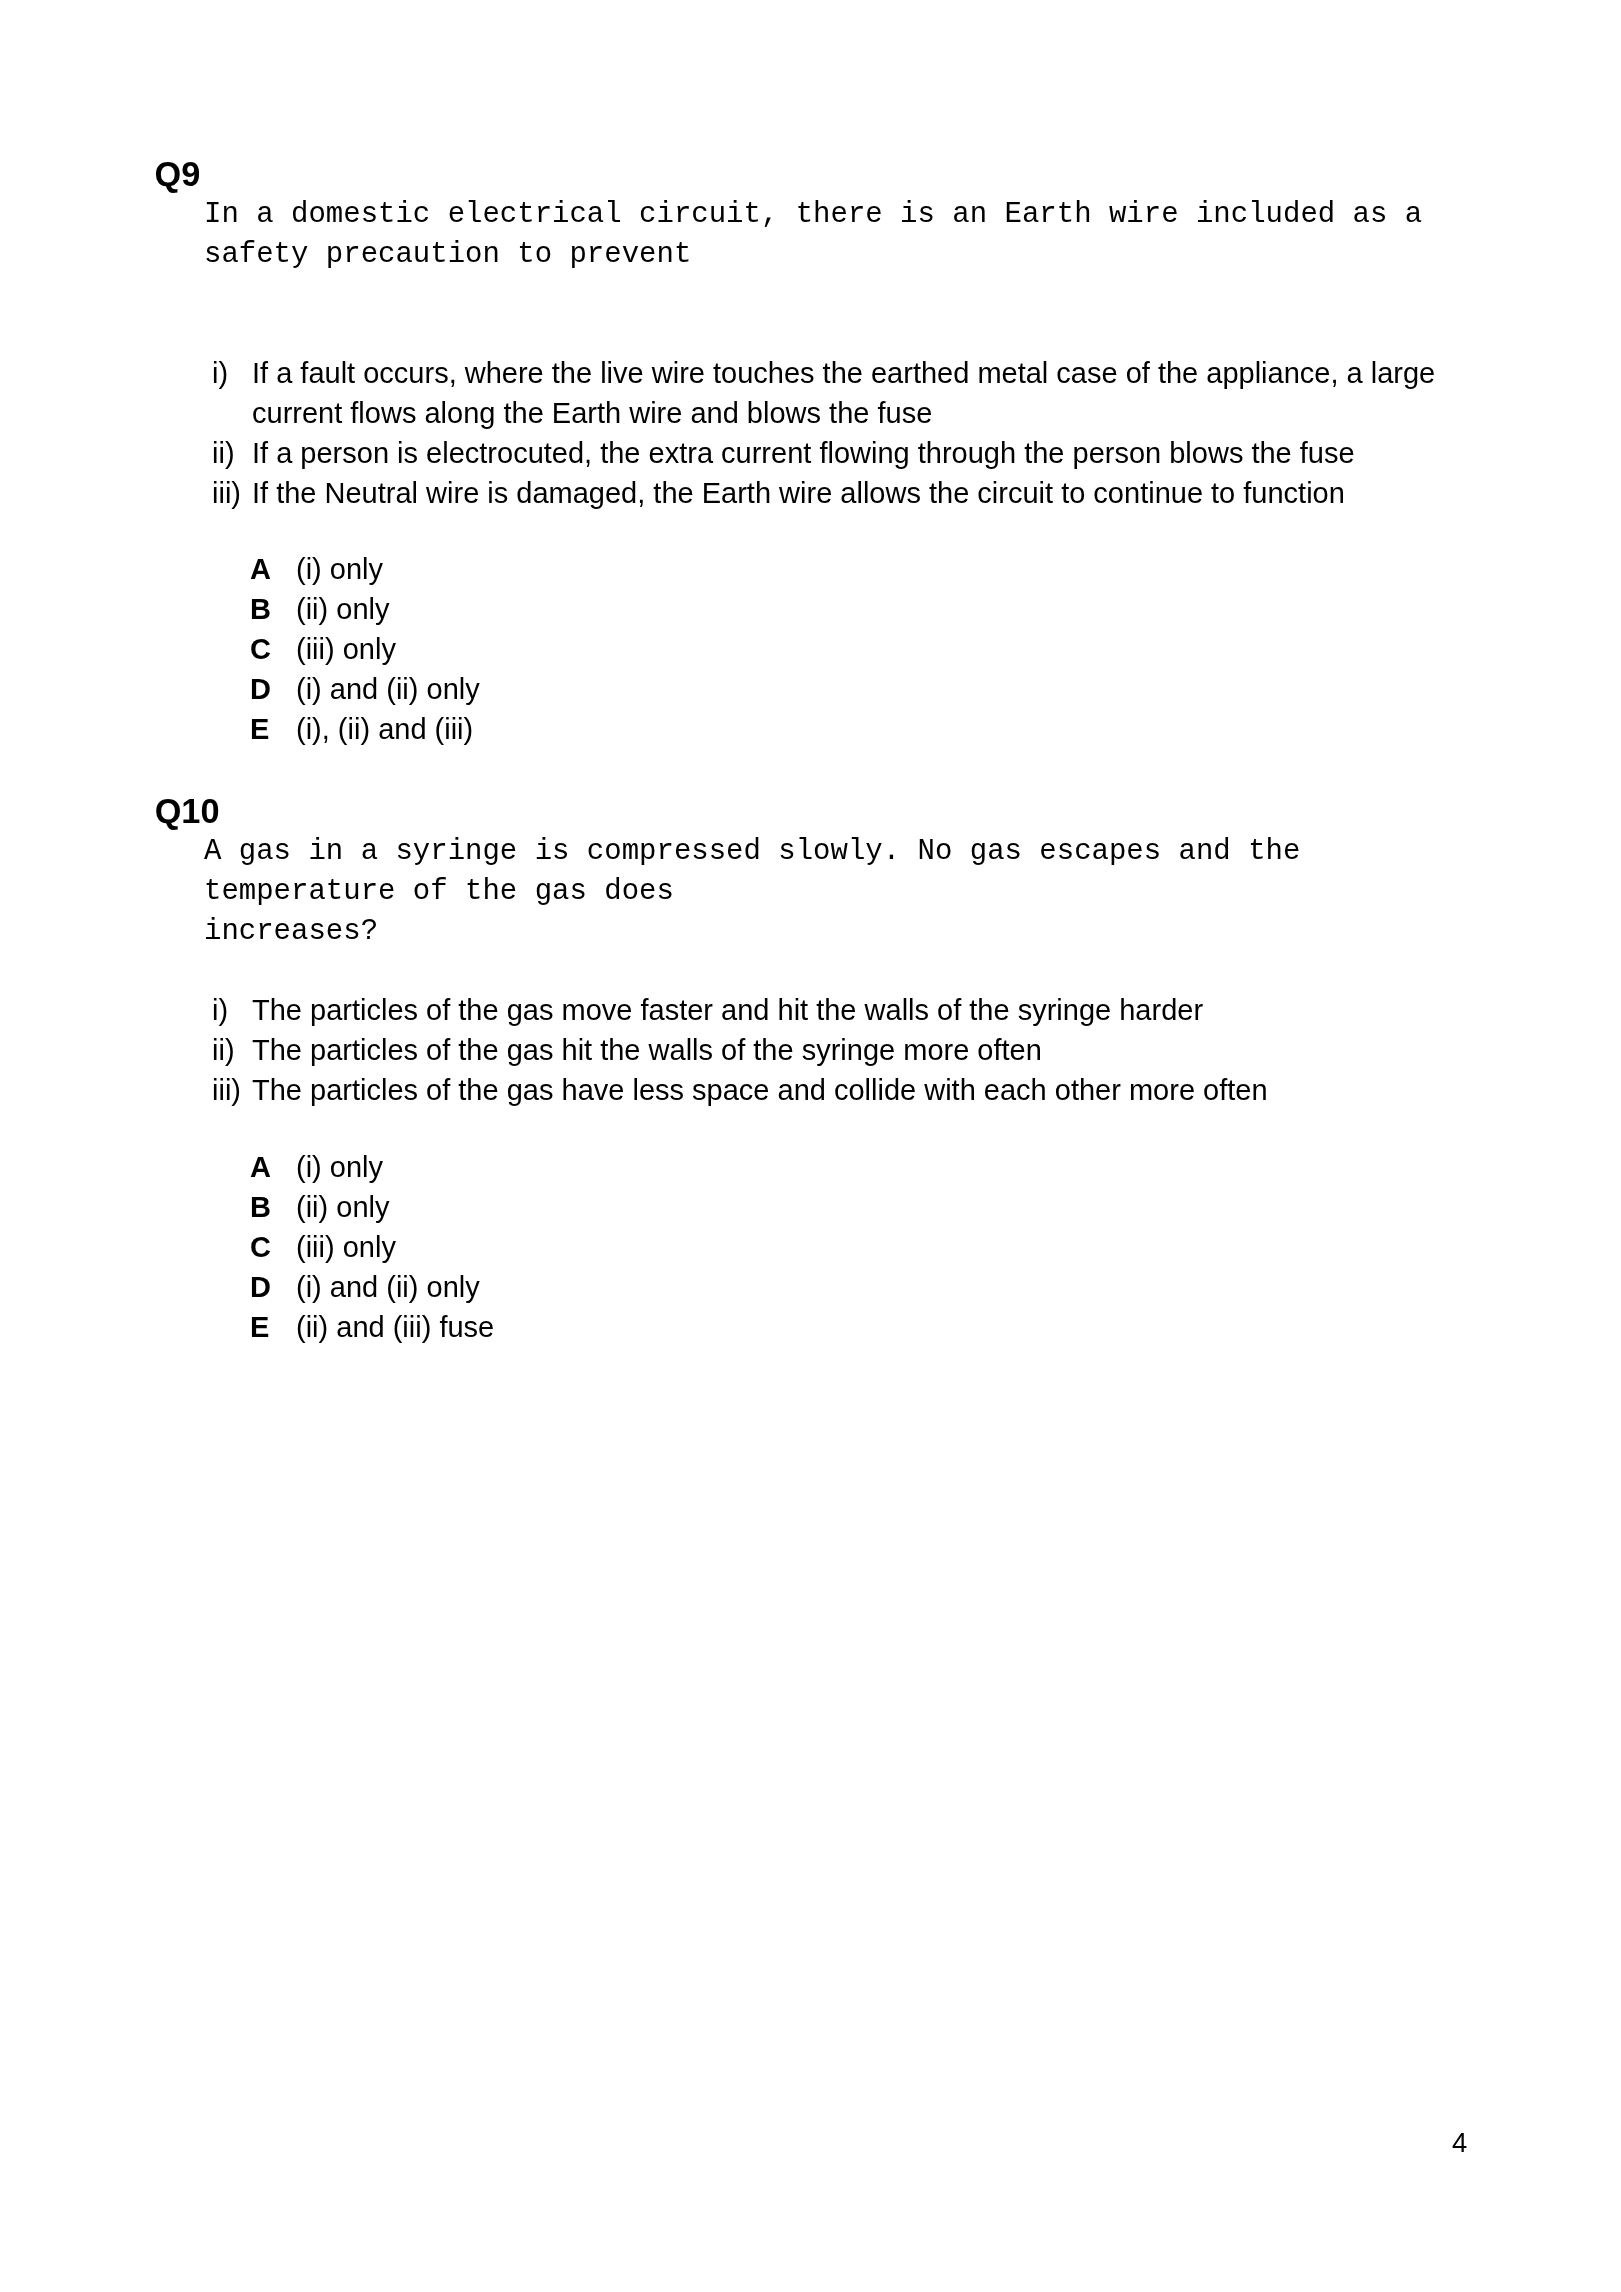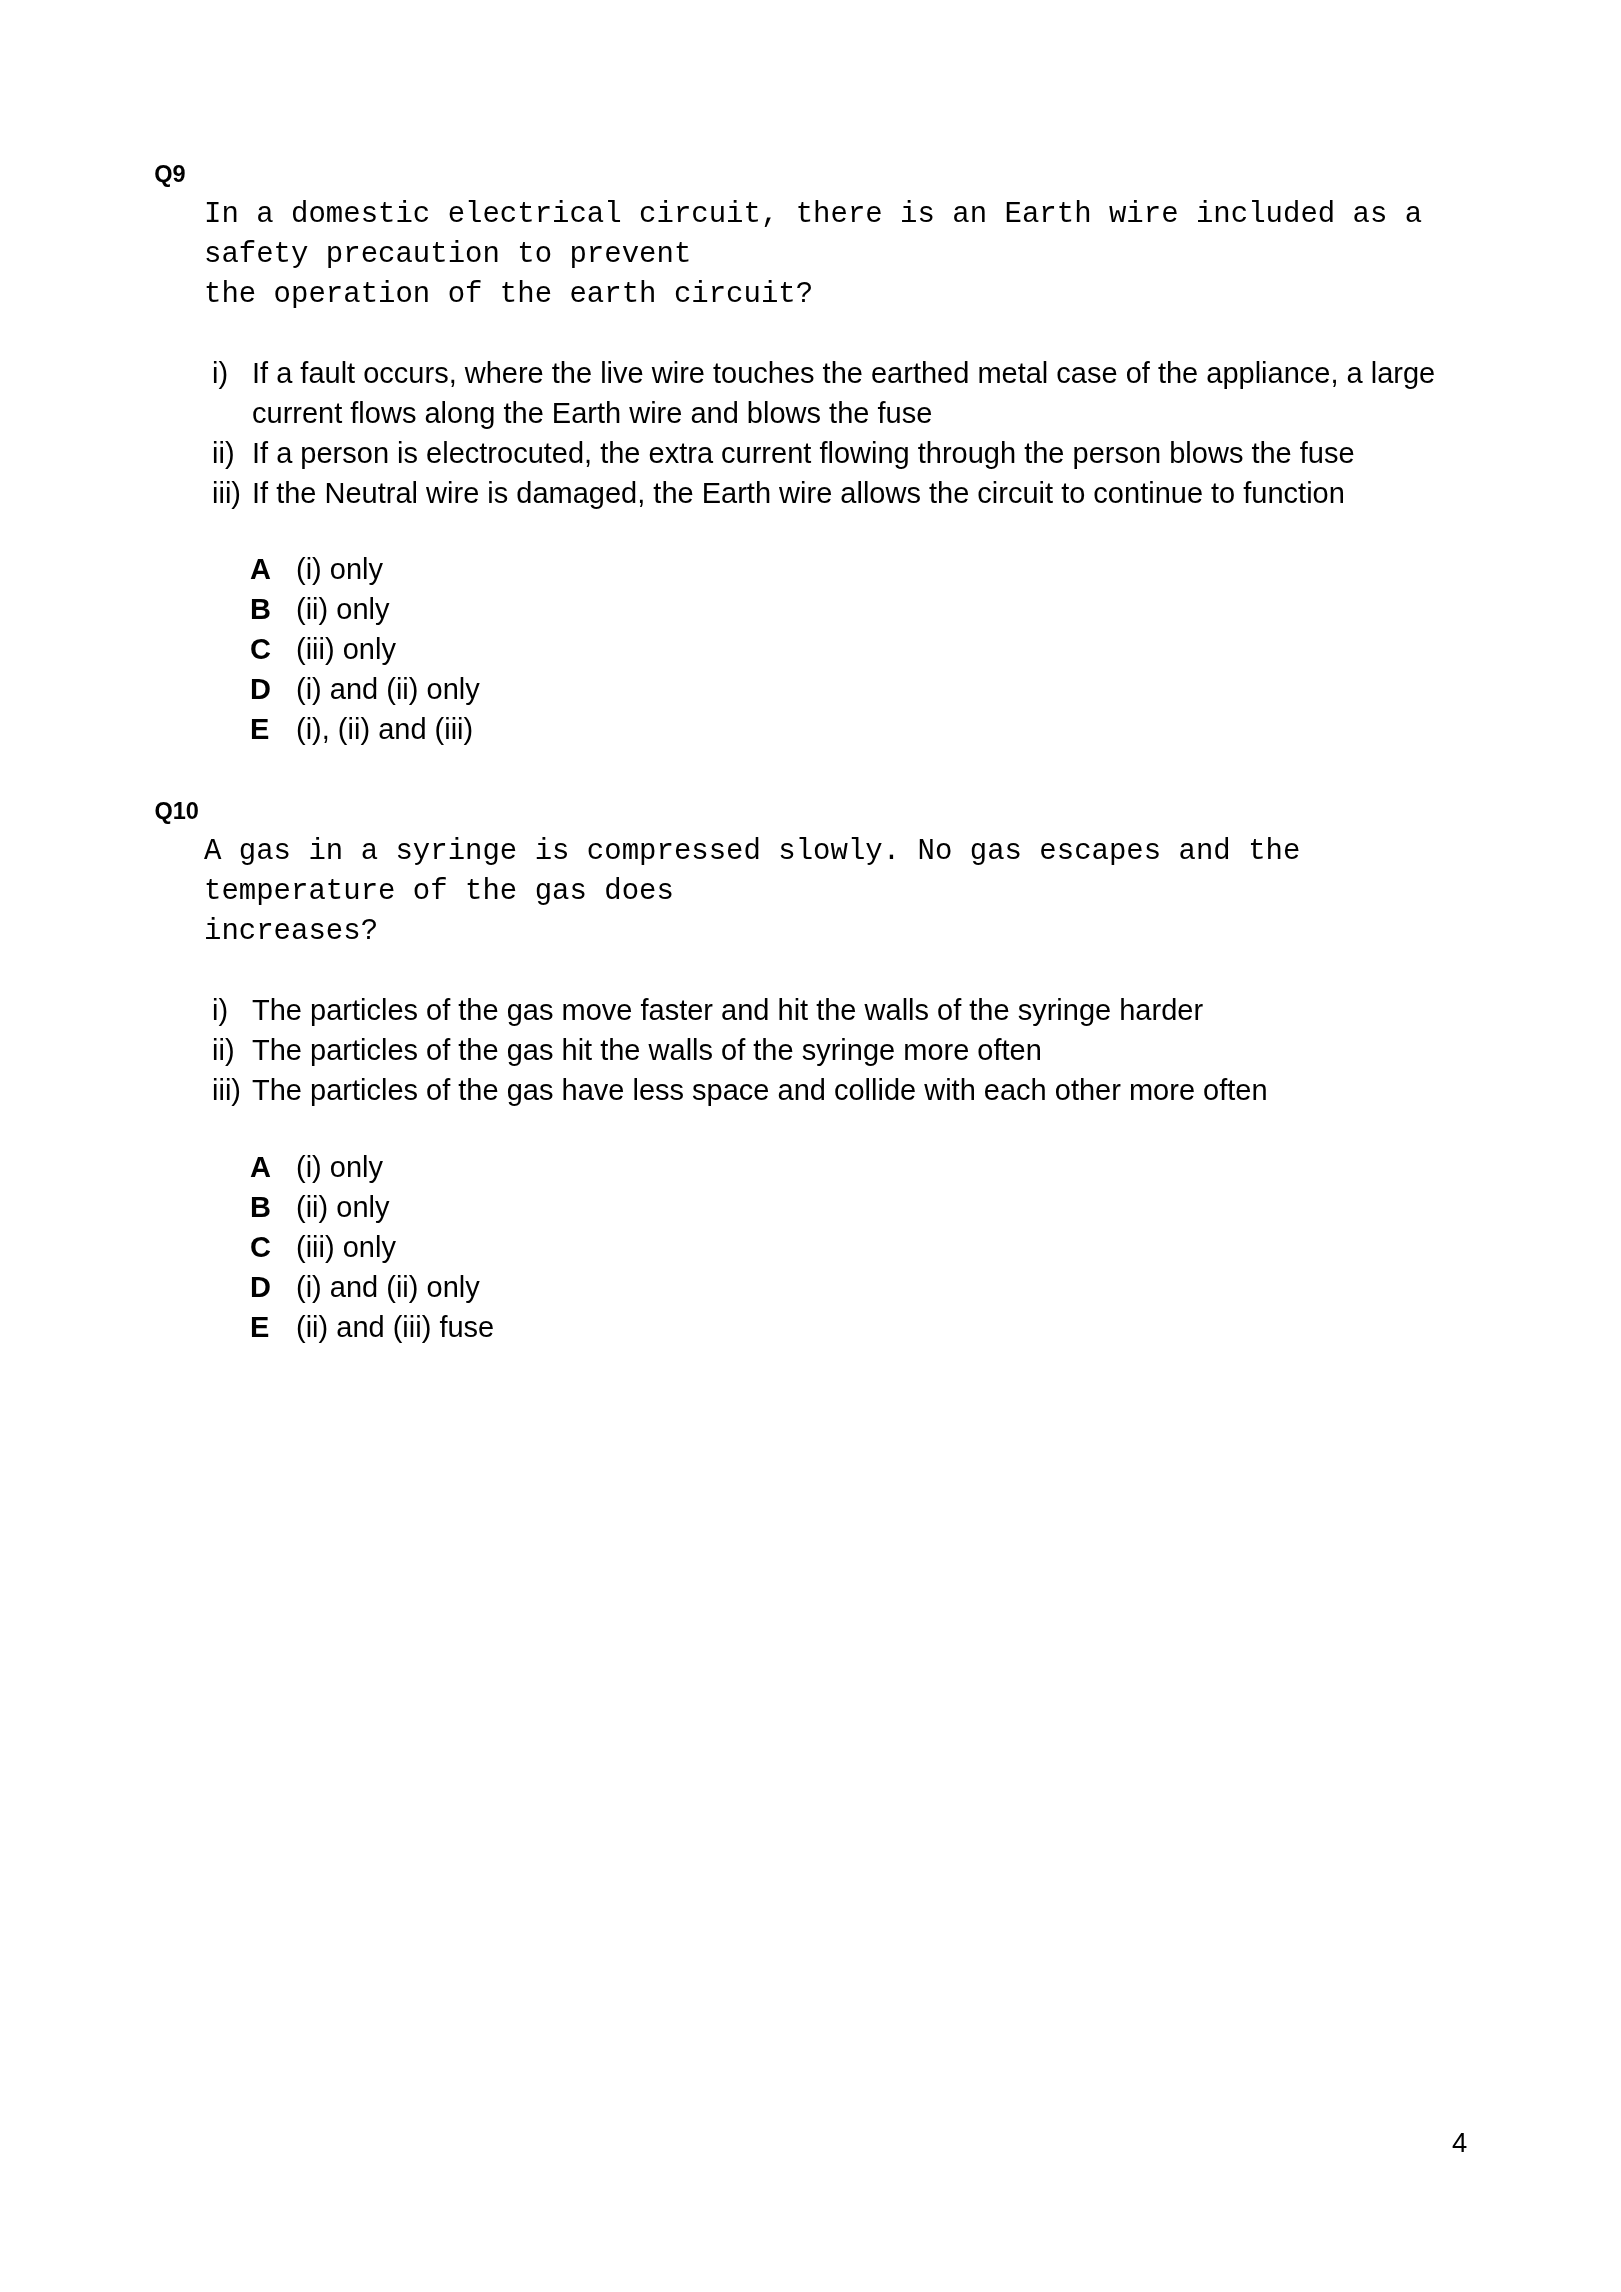--- a/index.html
+++ b/index.html
@@ -2,21 +2,21 @@
 <html><head>
 <meta charset="utf-8">
 <style>
   html, body { margin: 0; padding: 0; background: #ffffff; }
   body {
     width: 1621px; height: 2293px; position: relative; overflow: hidden;
     font-family: "Liberation Sans", sans-serif; color: #000;
   }
   .qnum {
     position: absolute; left: 154px;
-    font-weight: bold; font-size: 24px; line-height: 29px;
+    font-weight: bold; font-size: 35px; line-height: 29px;
     transform: scaleX(0.98);
   }
   .para {
     position: absolute; left: 204px; width: 1294px;
     font-size: 29px; line-height: 40px; font-family: Liberation Mono, monospace;
   }
   .stmts { position: absolute; left: 212px; width: 1294px; margin: 0; padding: 0; list-style: none; }
   .stmt { display: flex; font-size: 29px; line-height: 40px; }
   .stmt .num { width: 40px; flex: 0 0 40px; }
   .stmt .txt { flex: 1; }
@@ -24,21 +24,20 @@
   .opt { display: flex; font-size: 29px; line-height: 40px; }
   .opt .letter { width: 46px; flex: 0 0 46px; font-weight: bold; }
   .pagenum { position: absolute; left: 1452px; top: 2128px; font-size: 27.4px; line-height: 29px; }
 </style>
 </head>
 <body>
 
 <div class="qnum" style="top:159px;">Q9</div>
 <div class="para" style="top:195px;">
   <div>In a domestic electrical circuit, there is an Earth wire included as a safety precaution to prevent</div>
-  <div>the operation of the earth circuit?</div>
 </div>
 <ul class="stmts" style="top:353px;">
   <li class="stmt">
     <span class="num">i)</span>
     <span class="txt" style="max-width:1196px;">If a fault occurs, where the live wire touches the earthed metal case of the appliance, a large current flows along the Earth wire and blows the fuse</span>
   </li>
   <li class="stmt">
     <span class="num">ii)</span>
     <span class="txt">If a person is electrocuted, the extra current flowing through the person blows the fuse</span>
   </li>

